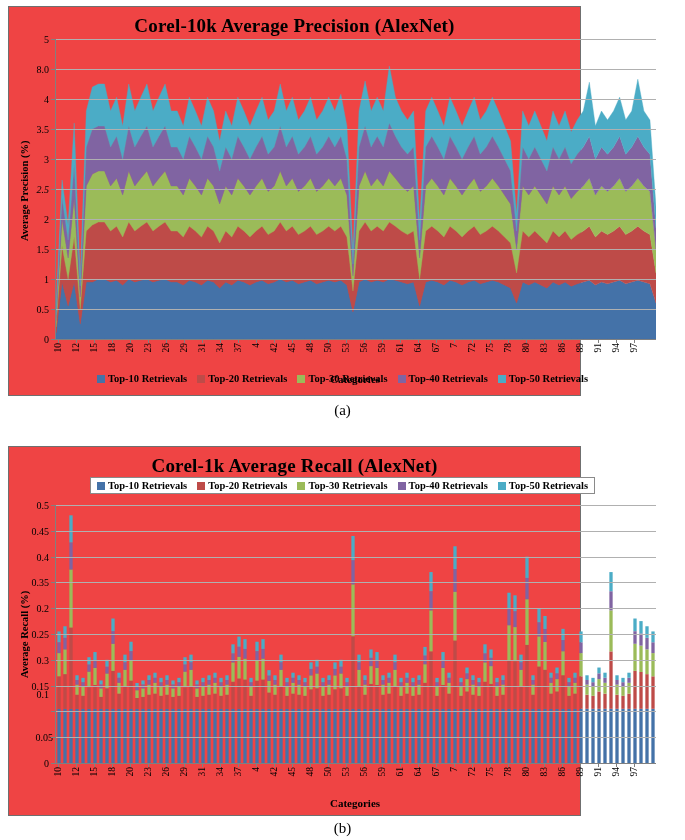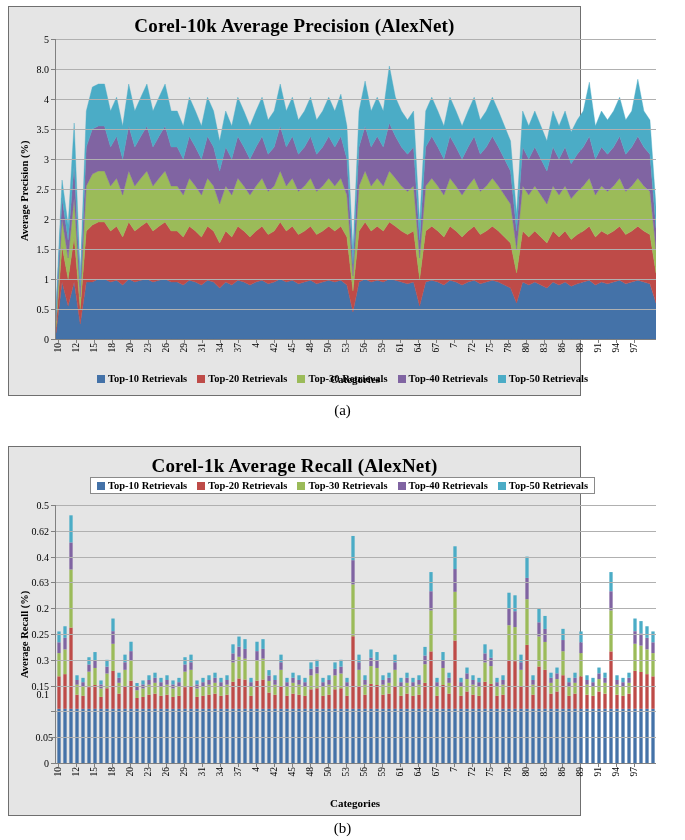--- a/index.html
+++ b/index.html
@@ -19,21 +19,21 @@
     height: 840px;
     position: relative;
     box-sizing: border-box;
   }
   .panel {
     position: absolute;
     left: 8px;
     width: 573px;
     border: 1px solid #6f6f6f;
     box-sizing: border-box;
-    background: #e5e5e5;
+    background: #ef4444;
   }
   #panel-a { top: 6px; height: 390px; }
   #panel-b { top: 446px; height: 370px; }
 
   .panel-caption {
     position: absolute;
     width: 669px;
     left: 8px;
     text-align: center;
     font-size: 15px;
@@ -405,25 +405,25 @@
           <div class="ytick" style="top: 195px; width: 40px; left: 0px;">0.1</div>
           <div class="tickmark" style="left: 42px; top: 212.4px;"></div>
           <div class="ytick" style="top: 186.6px; width: 40px; left: 0px;">0.15</div>
           <div class="tickmark" style="left: 42px; top: 186.6px;"></div>
           <div class="ytick" style="top: 160.8px; width: 40px; left: 0px;">0.3</div>
           <div class="tickmark" style="left: 42px; top: 160.8px;"></div>
           <div class="ytick" style="top: 135px; width: 40px; left: 0px;">0.25</div>
           <div class="tickmark" style="left: 42px; top: 135px;"></div>
           <div class="ytick" style="top: 109.2px; width: 40px; left: 0px;">0.2</div>
           <div class="tickmark" style="left: 42px; top: 109.2px;"></div>
-          <div class="ytick" style="top: 83.4px; width: 40px; left: 0px;">0.63</div>
+          <div class="ytick" style="top: 83.4px; width: 40px; left: 0px;">0.35</div>
           <div class="tickmark" style="left: 42px; top: 83.4px;"></div>
           <div class="ytick" style="top: 57.6px; width: 40px; left: 0px;">0.4</div>
           <div class="tickmark" style="left: 42px; top: 57.6px;"></div>
-          <div class="ytick" style="top: 31.8px; width: 40px; left: 0px;">0.62</div>
+          <div class="ytick" style="top: 31.8px; width: 40px; left: 0px;">0.45</div>
           <div class="tickmark" style="left: 42px; top: 31.8px;"></div>
           <div class="ytick" style="top: 6px; width: 40px; left: 0px;">0.5</div>
           <div class="tickmark" style="left: 42px; top: 6px;"></div>
         </div>
       <div class="plot-area" id="area-b" style="left: 46px; top: 6px; width: 600px; height: 258px;">
         <svg id="svg-b" width="600" height="258" viewBox="0 0 600 258" preserveAspectRatio="none">
             <rect x="1.35" y="203.82" width="3.30" height="54.18" fill="#4472a8"></rect>
             <rect x="1.35" y="171.31" width="3.30" height="32.51" fill="#be4b48"></rect>
             <rect x="1.35" y="148.09" width="3.30" height="23.22" fill="#9bbb59"></rect>
             <rect x="1.35" y="137.26" width="3.30" height="10.84" fill="#8064a2"></rect>

